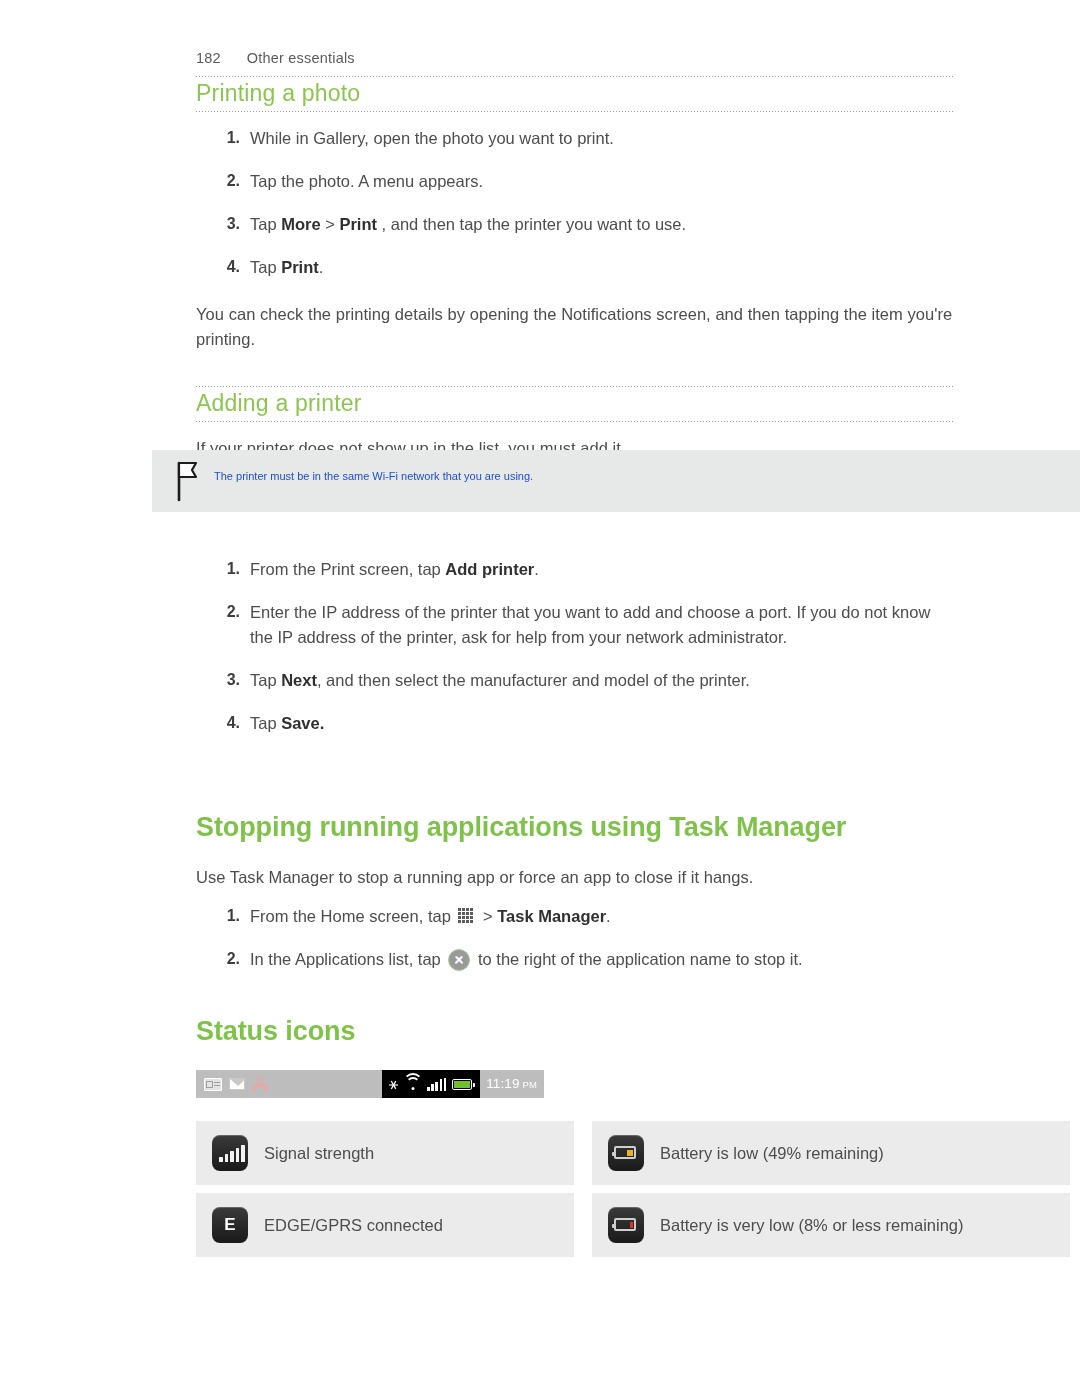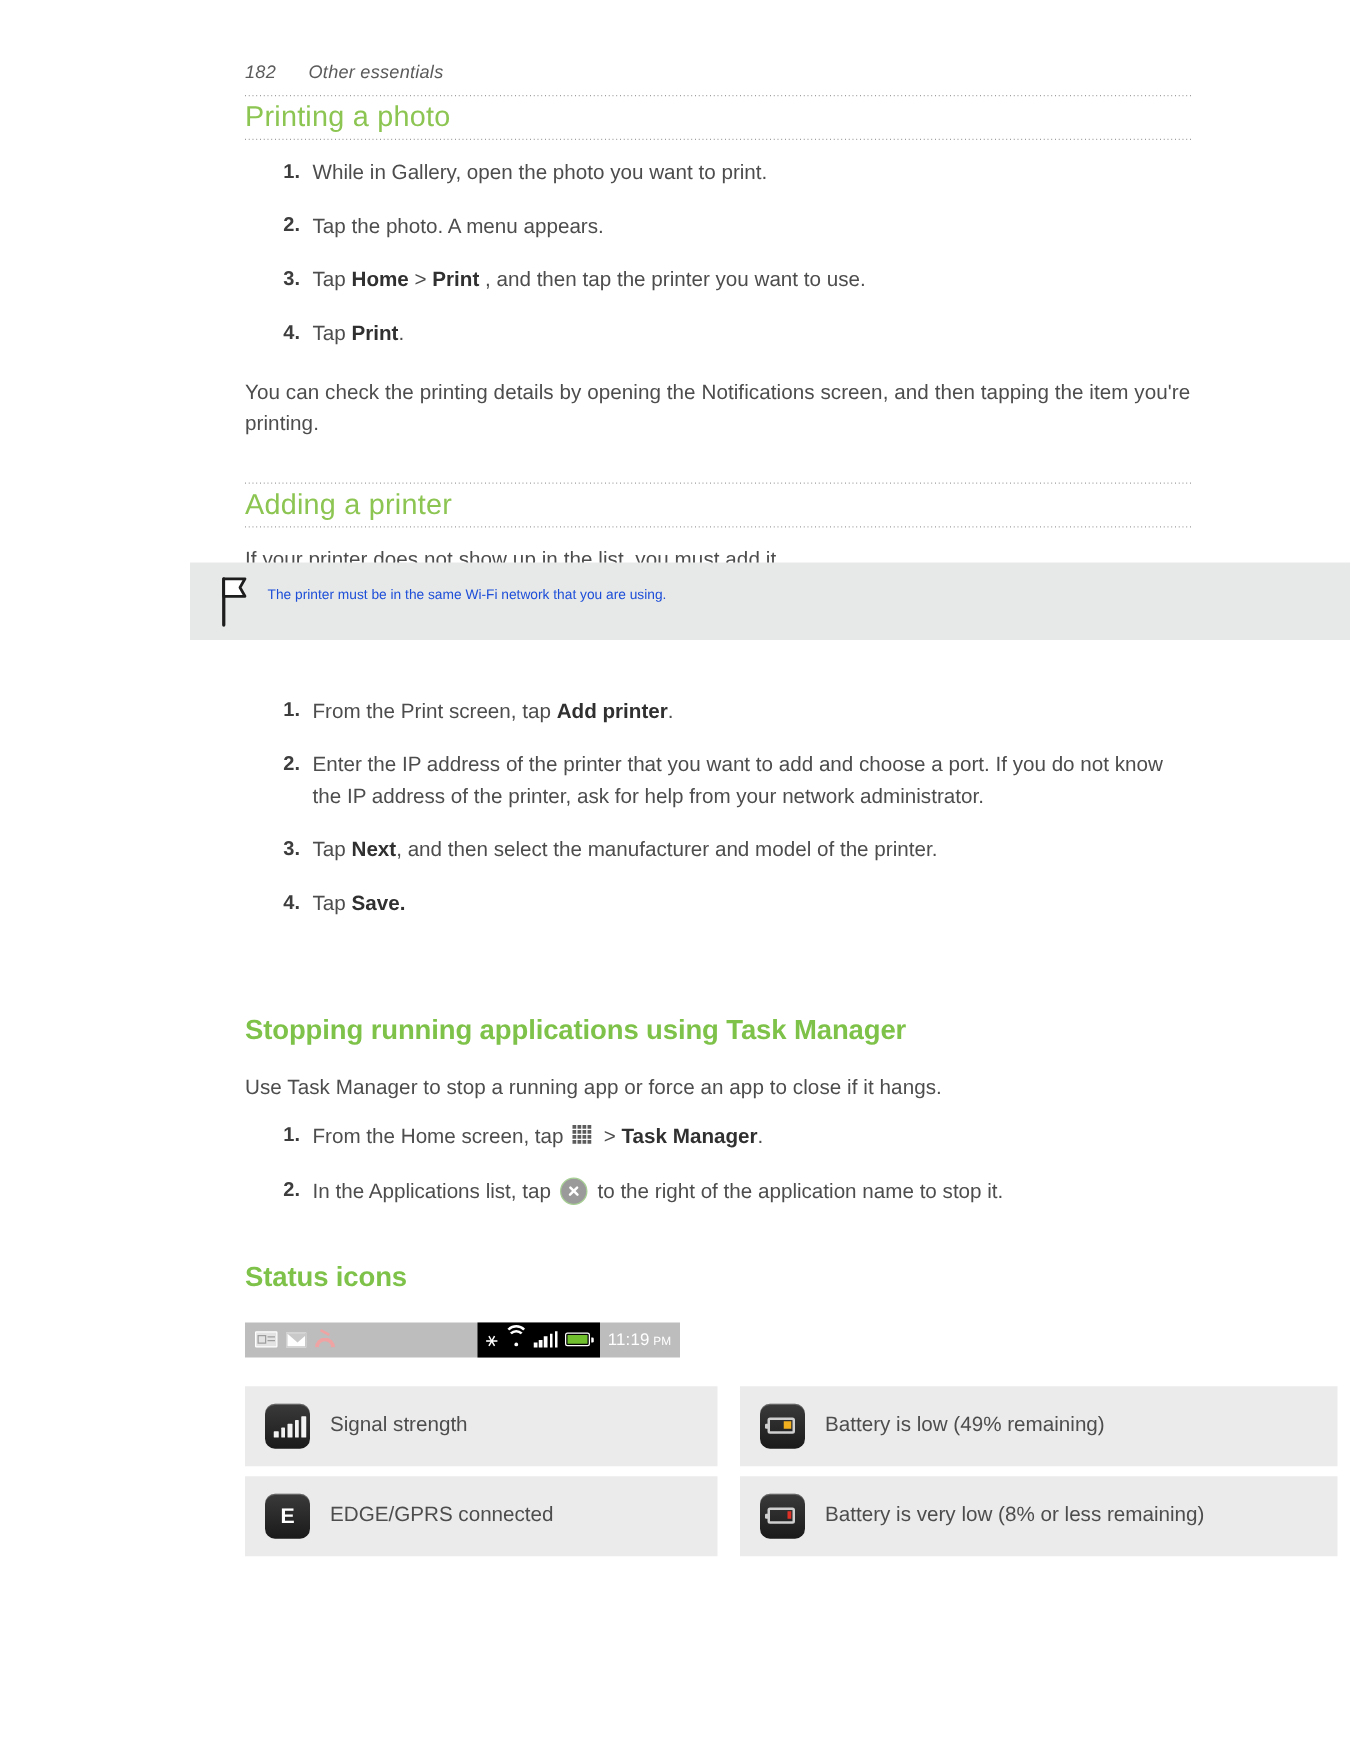--- a/index.html
+++ b/index.html
@@ -25,21 +25,20 @@
 
   
   .runhead {
     position: absolute;
     left: 196px;
     top: 50px;
     font-size: 14.5px;
     color: #5b5b5b;
     letter-spacing: 0.2px;
     white-space: nowrap;
-    font-style: italic;
   }
   .runhead .pagenum { margin-right: 26px; }
 
   
   .content {
     position: absolute;
     left: 196px;
     top: 76px;
     width: 758px;
   }
@@ -121,21 +120,21 @@
     position: absolute;
     left: 62px;
     top: 19px;
     font-size: 11px;
     color: #1d4ed8;
     line-height: 1.4;
   }
 
   
   h1.bighead {
-    font-size: 22px;
+    font-size: 27px;
     font-weight: bold;
     color: #7ec24a;
     line-height: 1.27;
     margin: 0 0 20px 0;
     letter-spacing: -0.1px;
   }
 
   
   .ic-grid {
     display: inline-block;
@@ -315,21 +314,21 @@
 
     <div class="subhead-wrap">
       <div class="dotrule"></div>
       <h2 class="subhead">Printing a photo</h2>
       <div class="dotrule"></div>
     </div>
 
     <ol class="steps" id="printing-steps">
         <li><span class="num">1.</span><span>While in Gallery, open the photo you want to print.</span></li>
         <li><span class="num">2.</span><span>Tap the photo. A menu appears.</span></li>
-        <li><span class="num">3.</span><span>Tap </span><b>Home</b><span> &gt; </span><b>Print</b><span> , and then tap the printer you want to use.</span></li>
+        <li><span class="num">3.</span><span>Tap </span><b>More</b><span> &gt; </span><b>Print</b><span> , and then tap the printer you want to use.</span></li>
         <li><span class="num">4.</span><span>Tap </span><b>Print</b><span>.</span></li>
       </ol>
 
     <div class="gap-md"></div>
     <p class="body">You can check the printing details by opening the Notifications screen, and then tapping the item you're printing.</p>
 
     <div class="gap-lg"></div>
 
     <div class="subhead-wrap">
       <div class="dotrule"></div>

